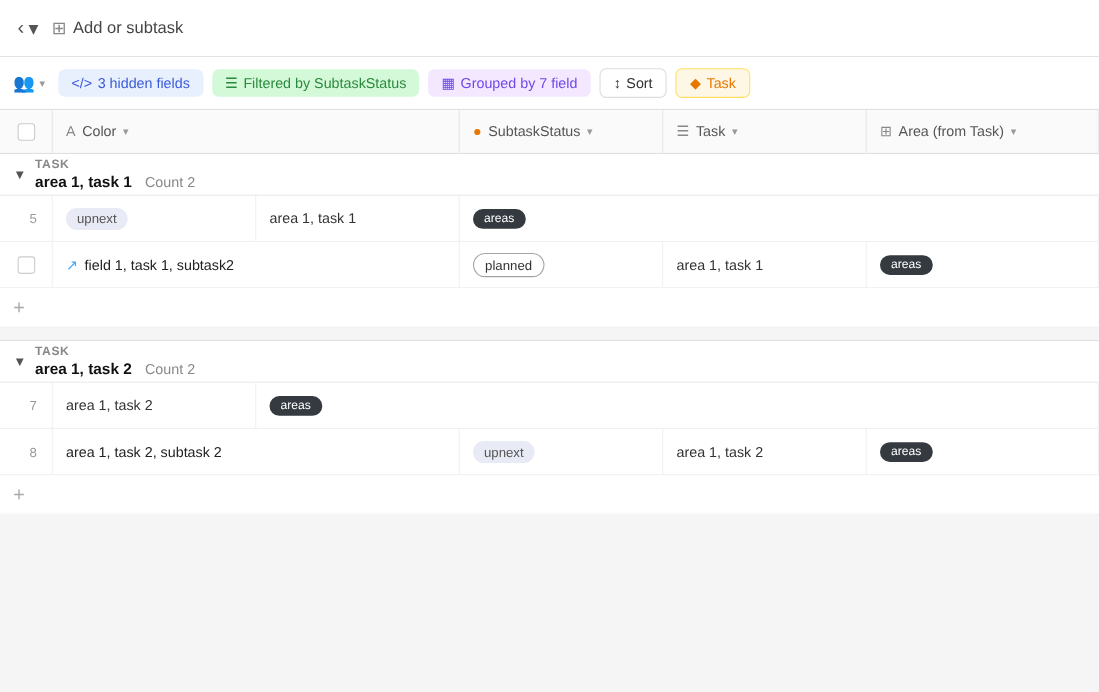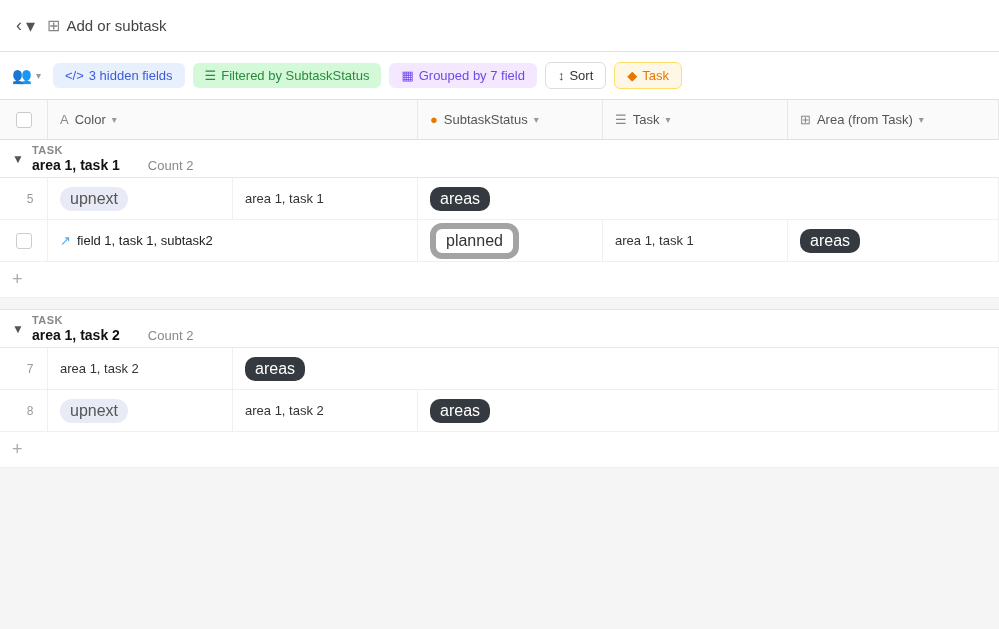--- a/index.html
+++ b/index.html
@@ -51,21 +51,21 @@
     .th .chevron { font-size: 10px; color: #999; }
     .th .col-icon { font-size: 13px; color: #888; }
 
     
     .group-header {
       display: flex; align-items: center; background: #fff; border-bottom: 1px solid #e8e8e8;
       padding: 6px 12px; height: 38px; gap: 8px;
     }
     .group-label { font-size: 11px; color: #888; font-weight: 600; letter-spacing: 0.5px; text-transform: uppercase; }
     .group-title { font-size: 14px; font-weight: 700; color: #111; }
-    .group-count { font-size: 13px; color: #888; margin-left: 20px; }
+    .group-count { font-size: 13px; color: #888; margin-left: 4px; }
     .group-chevron { color: #555; font-size: 12px; cursor: pointer; }
 
     
     .table-row {
       display: flex; align-items: center; background: #fff; border-bottom: 1px solid #f0f0f0;
       height: 42px; min-height: 42px;
     }
     .cell {
       display: flex; align-items: center; gap: 6px; padding: 0 12px;
       height: 100%; border-right: 1px solid #f0f0f0; overflow: hidden; white-space: nowrap;
@@ -75,26 +75,26 @@
     .cell-subtask { width: 185px; min-width: 185px; }
     .cell-task { width: 185px; min-width: 185px; font-size: 13px; color: #333; }
     .cell-area { flex: 1; font-size: 13px; color: #333; }
 
     .row-num { font-size: 12px; color: #999; min-width: 20px; text-align: right; }
     .row-link-icon { color: #4dabf7; font-size: 13px; }
 
     
     .badge {
       display: inline-flex; align-items: center; padding: 3px 10px; border-radius: 12px;
-      font-size: 16px; font-weight: 500;
+      font-size: 12px; font-weight: 500;
     }
     .badge-upnext { background: #e8eaf6; color: #555; }
-    .badge-planned { background: #fff; color: #333; border: 6px solid #a3a3a3; }
+    .badge-planned { background: #fff; color: #333; border: 1px solid #a3a3a3; }
     .badge-active { background: #d3f9d8; color: #2b8a3e; }
-    .badge-areas { background: #343a40; color: #fff; border-radius: 10px; font-size: 16px; padding: 3px 10px; }
+    .badge-areas { background: #343a40; color: #fff; border-radius: 10px; font-size: 11px; padding: 3px 10px; }
 
     
     .add-row {
       display: flex; align-items: center; background: #fff; border-bottom: 1px solid #f0f0f0;
       padding: 0 12px; height: 36px; color: #aaa; font-size: 18px; cursor: pointer;
     }
 
     
     .checkbox {
       width: 16px; height: 16px; border: 1.5px solid #ccc; border-radius: 3px; background: #fff;
@@ -248,20 +248,24 @@
 
       <div class="cell cell-area">
         <span class="badge badge-areas">areas</span>
       </div>
     </div>
     <div class="table-row">
       <div class="cell cell-checkbox">
         <span class="row-num">8</span>
       </div>
 
+      <div class="cell cell-name">
+
+        <span>area 1, task 2, subtask 2</span>
+      </div>
 
       <div class="cell cell-subtask">
         <span class="badge badge-upnext">upnext</span>
       </div>
 
       <div class="cell cell-task">
         <span>area 1, task 2</span>
       </div>
 
       <div class="cell cell-area">

